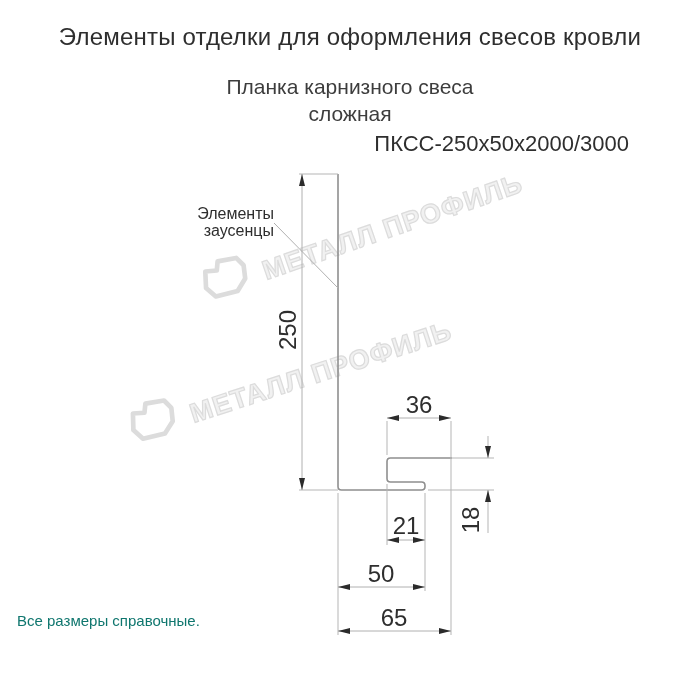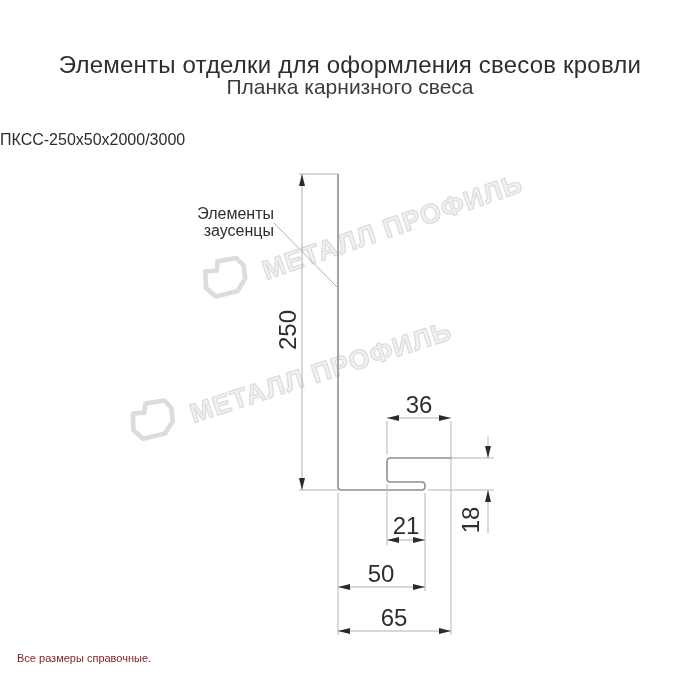--- a/index.html
+++ b/index.html
@@ -3,50 +3,50 @@
 <meta charset="utf-8">
 <style>
   html,body{margin:0;padding:0;}
   body{
     width:700px;height:700px;position:relative;background:#ffffff;overflow:hidden;
     font-family:"Liberation Sans","DejaVu Sans",sans-serif;color:#2e2e2e;
   }
   .abs{position:absolute;}
   .title{
     left:0;top:23px;width:700px;text-align:center;
-    font-size:24px;color:#2e2e2e;letter-spacing:0.2px;margin-top:28px;
+    font-size:24px;color:#2e2e2e;letter-spacing:0.2px;
   }
   .subtitle{
     left:0;top:73px;width:700px;text-align:center;
     font-size:21px;line-height:27px;color:#3d3d3d;
   }
   .product-code{
-    left:0;top:131px;width:629px;text-align:left;
-    font-size:16px;color:#2e2e2e;
+    left:0;top:131px;width:629px;text-align:right;
+    font-size:22px;color:#2e2e2e;
   }
   .watermark{
     display:flex;align-items:flex-end;gap:10px;
     transform-origin:left bottom;
     pointer-events:none;z-index:1;
   }
   .wm-upper{left:206px;top:261px;transform:rotate(-19deg);}
   .wm-lower{left:133px;top:403px;transform:rotate(-18deg);}
   .wm-text{
     font-size:27px;font-weight:bold;letter-spacing:1px;
     color:#f1f1f1;-webkit-text-stroke:1.2px #dcdcdc;
     text-shadow:0 0 1px #e2e2e2;white-space:nowrap;
   }
   .drawing-svg{left:0;top:0;z-index:2;}
   .face-label{
     left:174px;top:205px;width:100px;text-align:right;
     font-size:16px;line-height:17px;color:#2e2e2e;z-index:3;
   }
   .footer{
-    left:17px;top:649px;width:660px;
-    font-size:11px;line-height:19px;color:#7f1d1d;z-index:3;
+    left:17px;top:611px;width:660px;
+    font-size:15px;line-height:19px;color:#0f766e;z-index:3;
   }
   .dim-text{
     font-family:"Liberation Sans","DejaVu Sans",sans-serif;
     font-size:24px;fill:#2e2e2e;
   }
 </style>
 </head>
 <body>
 
 <div class="abs watermark wm-upper">
@@ -58,20 +58,21 @@
 <div class="abs watermark wm-lower">
   <svg width="56" height="47" viewBox="0 0 60 50">
     <path d="M7 30 L12 13 L24 16 L28 7 L48 10 L53 20 L50 34 L38 44 L14 42 Z" fill="none" stroke="#dcdcdc" stroke-width="5" stroke-linejoin="round"></path>
   </svg>
   <span class="wm-text">МЕТАЛЛ ПРОФИЛЬ</span>
 </div>
 
 <div class="abs title">Элементы отделки для оформления свесов кровли</div>
 <div class="abs subtitle">
   <div>Планка карнизного свеса</div>
+  <div>сложная</div>
 </div>
 <div class="abs product-code">ПКСС-250х50х2000/3000</div>
 
 <svg class="abs drawing-svg" width="700" height="700" viewBox="0 0 700 700">
 
   <path d="M338 174 V486.5 Q338 490 341.5 490 H421.5 Q425 490 425 486.5 V485.5 Q425 482 421.5 482 H390.5 Q387 482 387 478.5 V461.5 Q387 458 390.5 458 H452" fill="none" stroke="#8f8f8f" stroke-width="1.6"></path>
 
   <g stroke="#b5b5b5" stroke-width="1">
     <line x1="299" y1="174" x2="338" y2="174"></line>
     <line x1="299" y1="490" x2="338" y2="490"></line>

